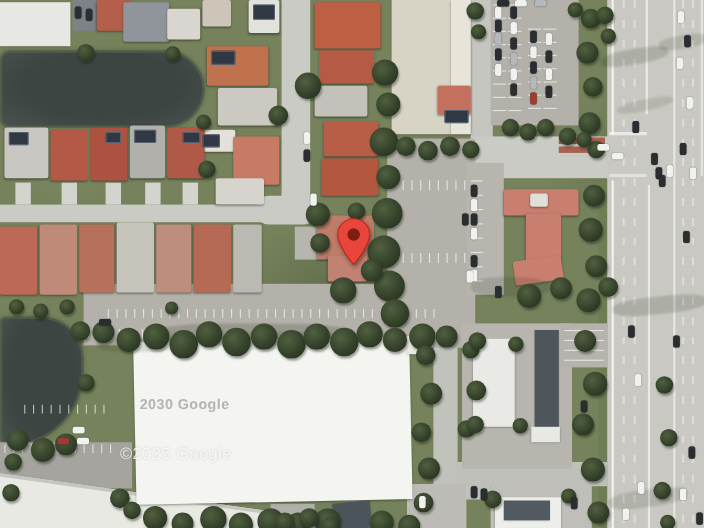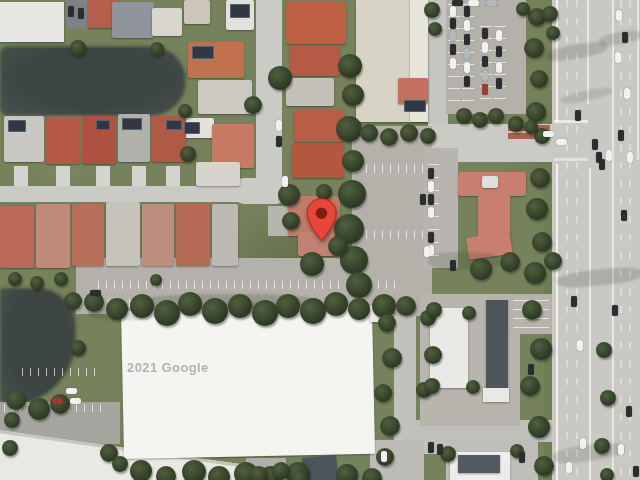--- a/index.html
+++ b/index.html
@@ -477,21 +477,22 @@
       <div class="car v" style="left: 624px; top: 88px; background: rgb(241, 241, 239);"></div>
       <div class="car v" style="left: 618px; top: 130px; background: rgb(43, 46, 49);"></div>
       <div class="car v" style="left: 627px; top: 152px; background: rgb(241, 241, 239);"></div>
       <div class="car v" style="left: 621px; top: 210px; background: rgb(43, 46, 49);"></div>
       <div class="car v" style="left: 612px; top: 305px; background: rgb(43, 46, 49);"></div>
       <div class="car v" style="left: 626px; top: 406px; background: rgb(43, 46, 49);"></div>
       <div class="car v" style="left: 618px; top: 444px; background: rgb(241, 241, 239);"></div>
       <div class="car v" style="left: 633px; top: 466px; background: rgb(43, 46, 49);"></div>
     </div>
 
-  <div class="wm wm1">2021 Google</div>
+  <div class="wm wm1">2030 Google</div>
+  <div class="wm wm2">©2025 Google</div>
 
   <div class="pin" title="Selected location pin">
     <svg viewBox="0 0 24 34" xmlns="http://www.w3.org/2000/svg">
       <path d="M12 0.6C5.8 0.6 0.8 5.6 0.8 11.8c0 8.4 11.2 21 11.2 21s11.2-12.6 11.2-21C23.2 5.6 18.2 0.6 12 0.6z" fill="var(--pin,#e8463a)" stroke="var(--pin_edge,#c3271b)" stroke-width="0.8"></path>
       <circle cx="12" cy="11.8" r="4.4" fill="var(--pin_dot,#7e1d12)"></circle>
     </svg>
   </div>
 </div>
 
 </body></html>

